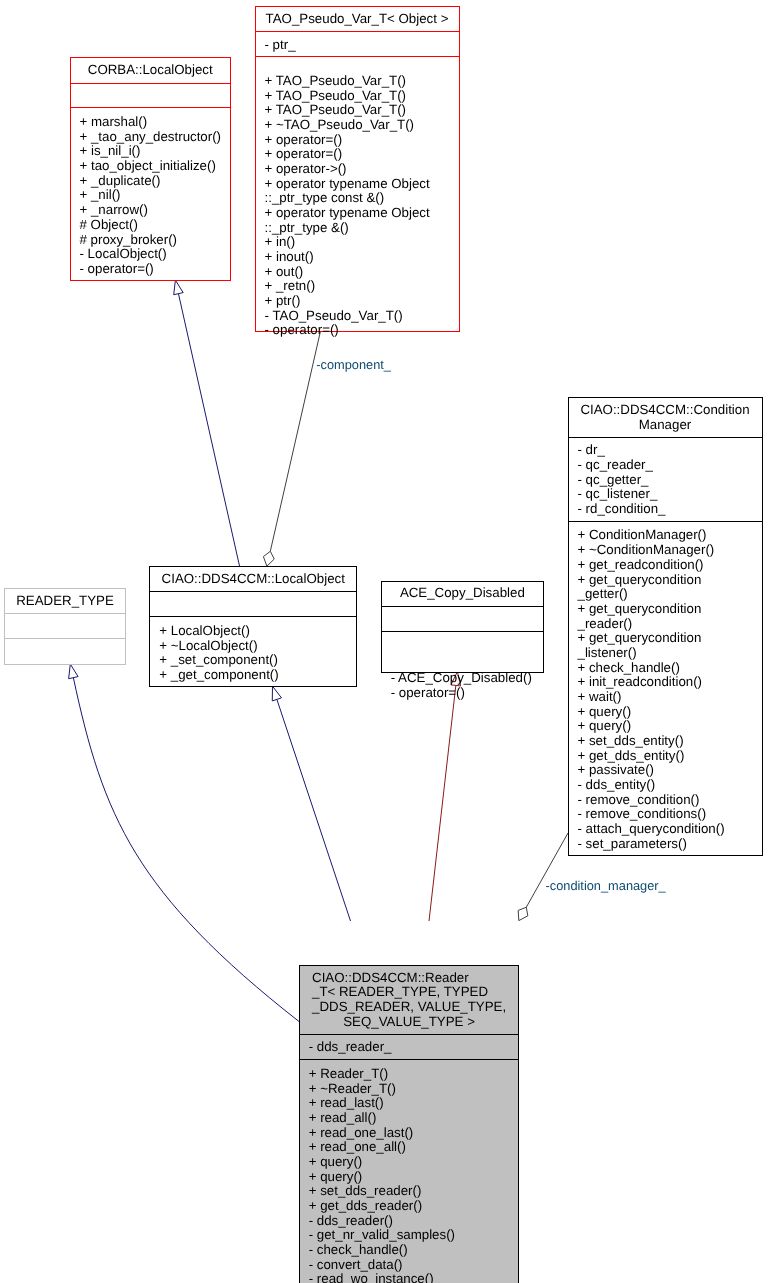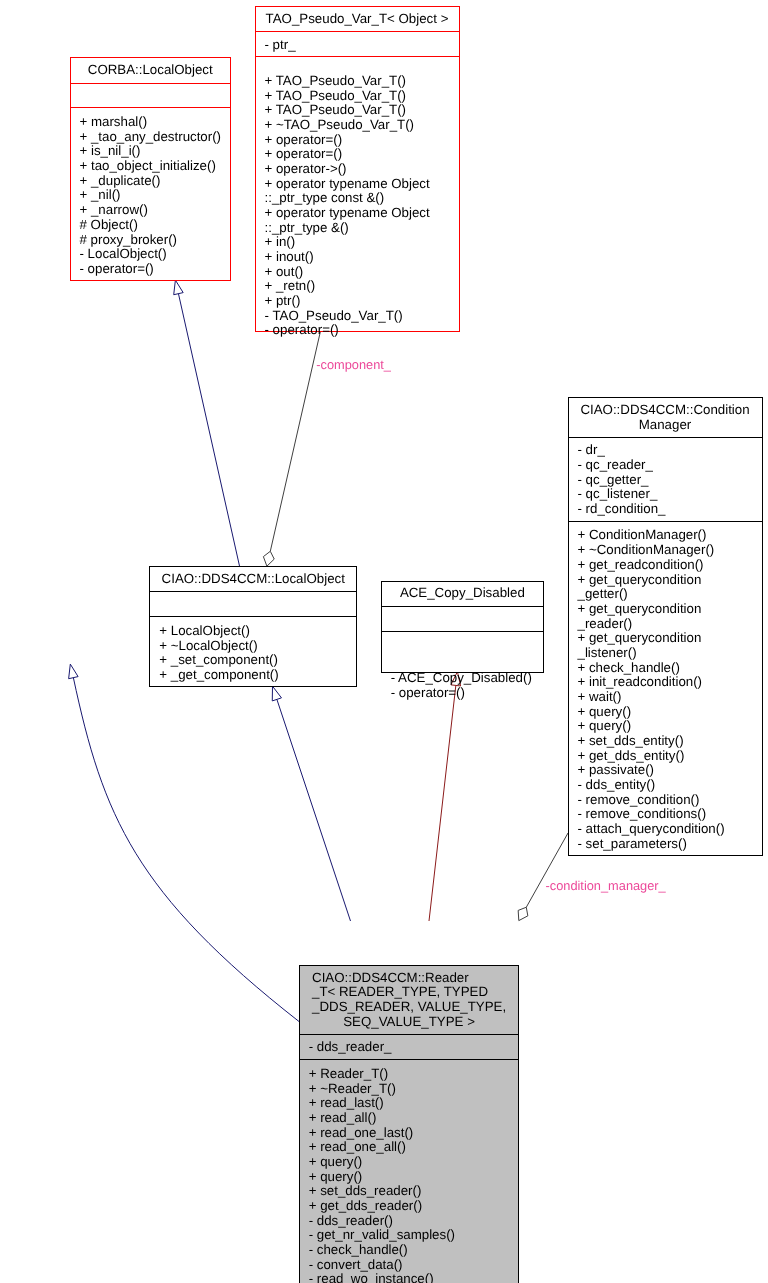--- a/index.html
+++ b/index.html
@@ -11,21 +11,21 @@
   .uml-class { position:absolute; box-sizing:border-box; }
   .compartment { position:absolute; left:0; right:0; box-sizing:border-box;
                  display:flex; flex-direction:column; justify-content:center; overflow:hidden; }
   .uml-line { font-size:13.3px; height:14.68px; line-height:14.68px; color:#000000;
               white-space:pre; }
   .uml-line > span { display:inline-block; position:relative; top:0.2px; }
   .c-title { text-align:center; }
   .title-block { align-self:center; text-align:center; }
   .title-block .ljust { text-align:left; }
   .c-attrs, .c-ops { padding-left:9px;justify-content:center; }
-  .edge-label { position:absolute; font-size:12.8px; line-height:14.68px; color:#ec4899; white-space:pre; }
+  .edge-label { position:absolute; font-size:12.8px; line-height:14.68px; color:#0c4a6e; white-space:pre; }
   .edge-label > span { display:inline-block; }
 </style>
 </head>
 <body>
 
 <div id="diagram">
 <svg id="edges" width="768" height="1283" viewBox="0 0 768 1283">
   <g>
     <path fill="none" stroke-width="1" d="M 239.5 566 L 178.44 293.66" stroke="#191970"></path>
     <path fill="#ffffff" stroke-width="1" stroke-linejoin="miter" d="M 175.40 280.10 L 183.17 292.60 L 173.71 294.72 Z" stroke="#191970"></path>
@@ -142,20 +142,29 @@
   </div>
   <div class="compartment c-attrs" style="top:26.3px;height:24.5px;border-bottom:1px solid #000000;">
   </div>
   <div class="compartment c-ops" style="top:51.8px;height:69px;">
     <div class="uml-line"><span>+ LocalObject()</span></div>
     <div class="uml-line"><span>+ ~LocalObject()</span></div>
     <div class="uml-line"><span>+ _set_component()</span></div>
     <div class="uml-line"><span>+ _get_component()</span></div>
   </div>
 </div>
+<div class="uml-class" style="left: 4.1px; top: 587.7px; width: 121.9px; height: 77.3px; border: 1px solid rgb(192, 192, 192); background: rgb(255, 255, 255); color: rgb(0, 0, 0);">
+  <div class="compartment c-title" style="top:0;height:25.5px;border-bottom:1px solid #c0c0c0;">
+    <div class="uml-line"><span>READER_TYPE</span></div>
+  </div>
+  <div class="compartment c-attrs" style="top:26.5px;height:23.7px;border-bottom:1px solid #c0c0c0;">
+  </div>
+  <div class="compartment c-ops" style="top:51.2px;height:25.6px;">
+  </div>
+</div>
 <div class="uml-class" style="left: 380.7px; top: 580.7px; width: 163.3px; height: 92.3px; border: 1px solid rgb(0, 0, 0); background: rgb(255, 255, 255); color: rgb(0, 0, 0);">
   <div class="compartment c-title" style="top:0;height:24.9px;border-bottom:1px solid #000000;">
     <div class="uml-line"><span>ACE_Copy_Disabled</span></div>
   </div>
   <div class="compartment c-attrs" style="top:25.9px;height:24.7px;border-bottom:1px solid #000000;">
   </div>
   <div class="compartment c-ops" style="top:38px;height:40.2px;margin-top:46px;">
     <div class="uml-line"><span>- ACE_Copy_Disabled()</span></div>
     <div class="uml-line"><span>- operator=()</span></div>
   </div>

